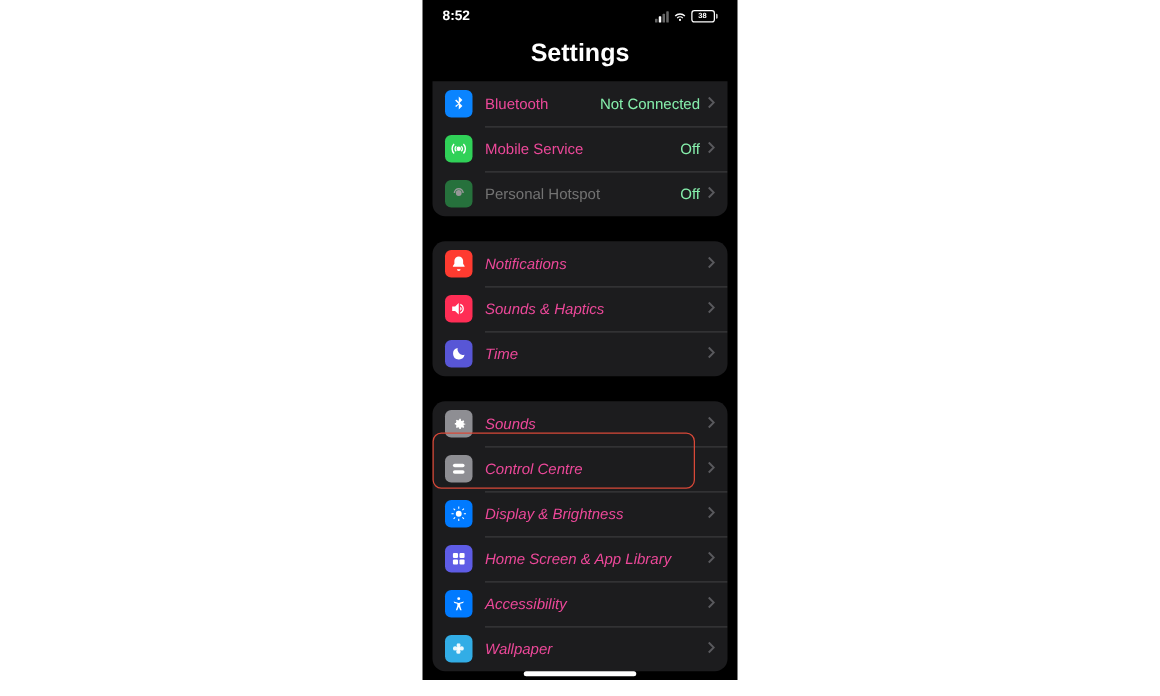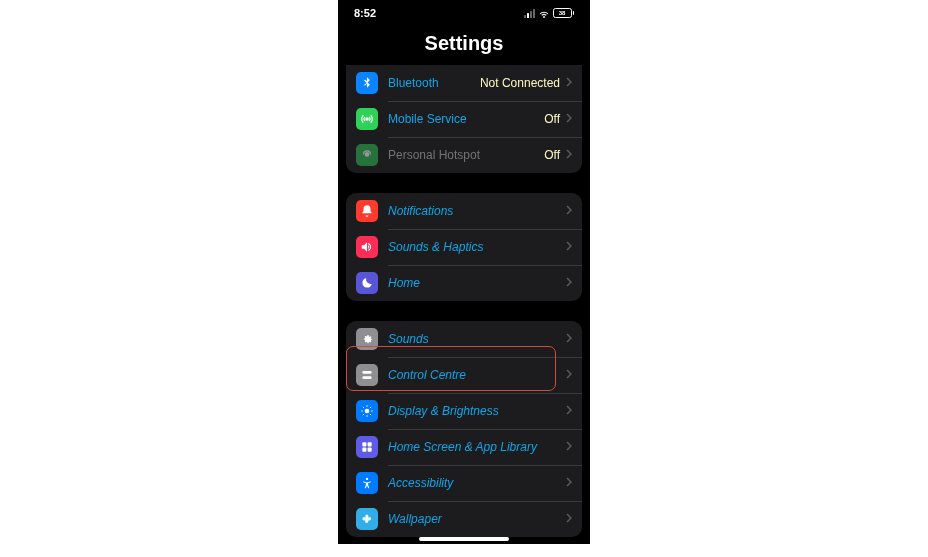--- a/index.html
+++ b/index.html
@@ -88,25 +88,25 @@
       border-radius: 5px;
       margin-right: 10px;
       display: flex;
       align-items: center;
       justify-content: center;
       flex-shrink: 0;
     }
     .row-icon svg { width: 14px; height: 14px; }
     .row-label {
       flex: 1;
-      color: #0ea5e9;
+      color: #ec4899;
       font-size: 12px;
     }
     .row-detail {
-      color: #fef9c3;
+      color: #86efac;
       font-size: 12px;
       margin-right: 6px;
     }
     .chevron {
       color: #5a5a5e;
       font-size: 12px;
     }
     .chevron svg { width: 6px; height: 10px; }
     .highlight-box {
       position: absolute;
@@ -244,21 +244,21 @@
         <span class="chevron"><svg viewBox="0 0 6 10" fill="none" stroke="#5a5a5e" stroke-width="1.5">
               <path d="M1 1l4 4-4 4"></path>
             </svg></span>
       </div>
       <div class="row">
         <div class="row-icon ic-indigo">
           <svg viewBox="0 0 24 24" fill="white">
               <path d="M20 13.5A8 8 0 0110.5 4a8 8 0 109.5 9.5z"></path>
             </svg>
         </div>
-        <span class="row-label">Home</span>
+        <span class="row-label">Time</span>
         <span class="chevron"><svg viewBox="0 0 6 10" fill="none" stroke="#5a5a5e" stroke-width="1.5">
               <path d="M1 1l4 4-4 4"></path>
             </svg></span>
       </div>
     </div>
 
     <div class="group">
       <div class="row">
         <div class="row-icon ic-gray">
           <svg viewBox="0 0 24 24" fill="white">

